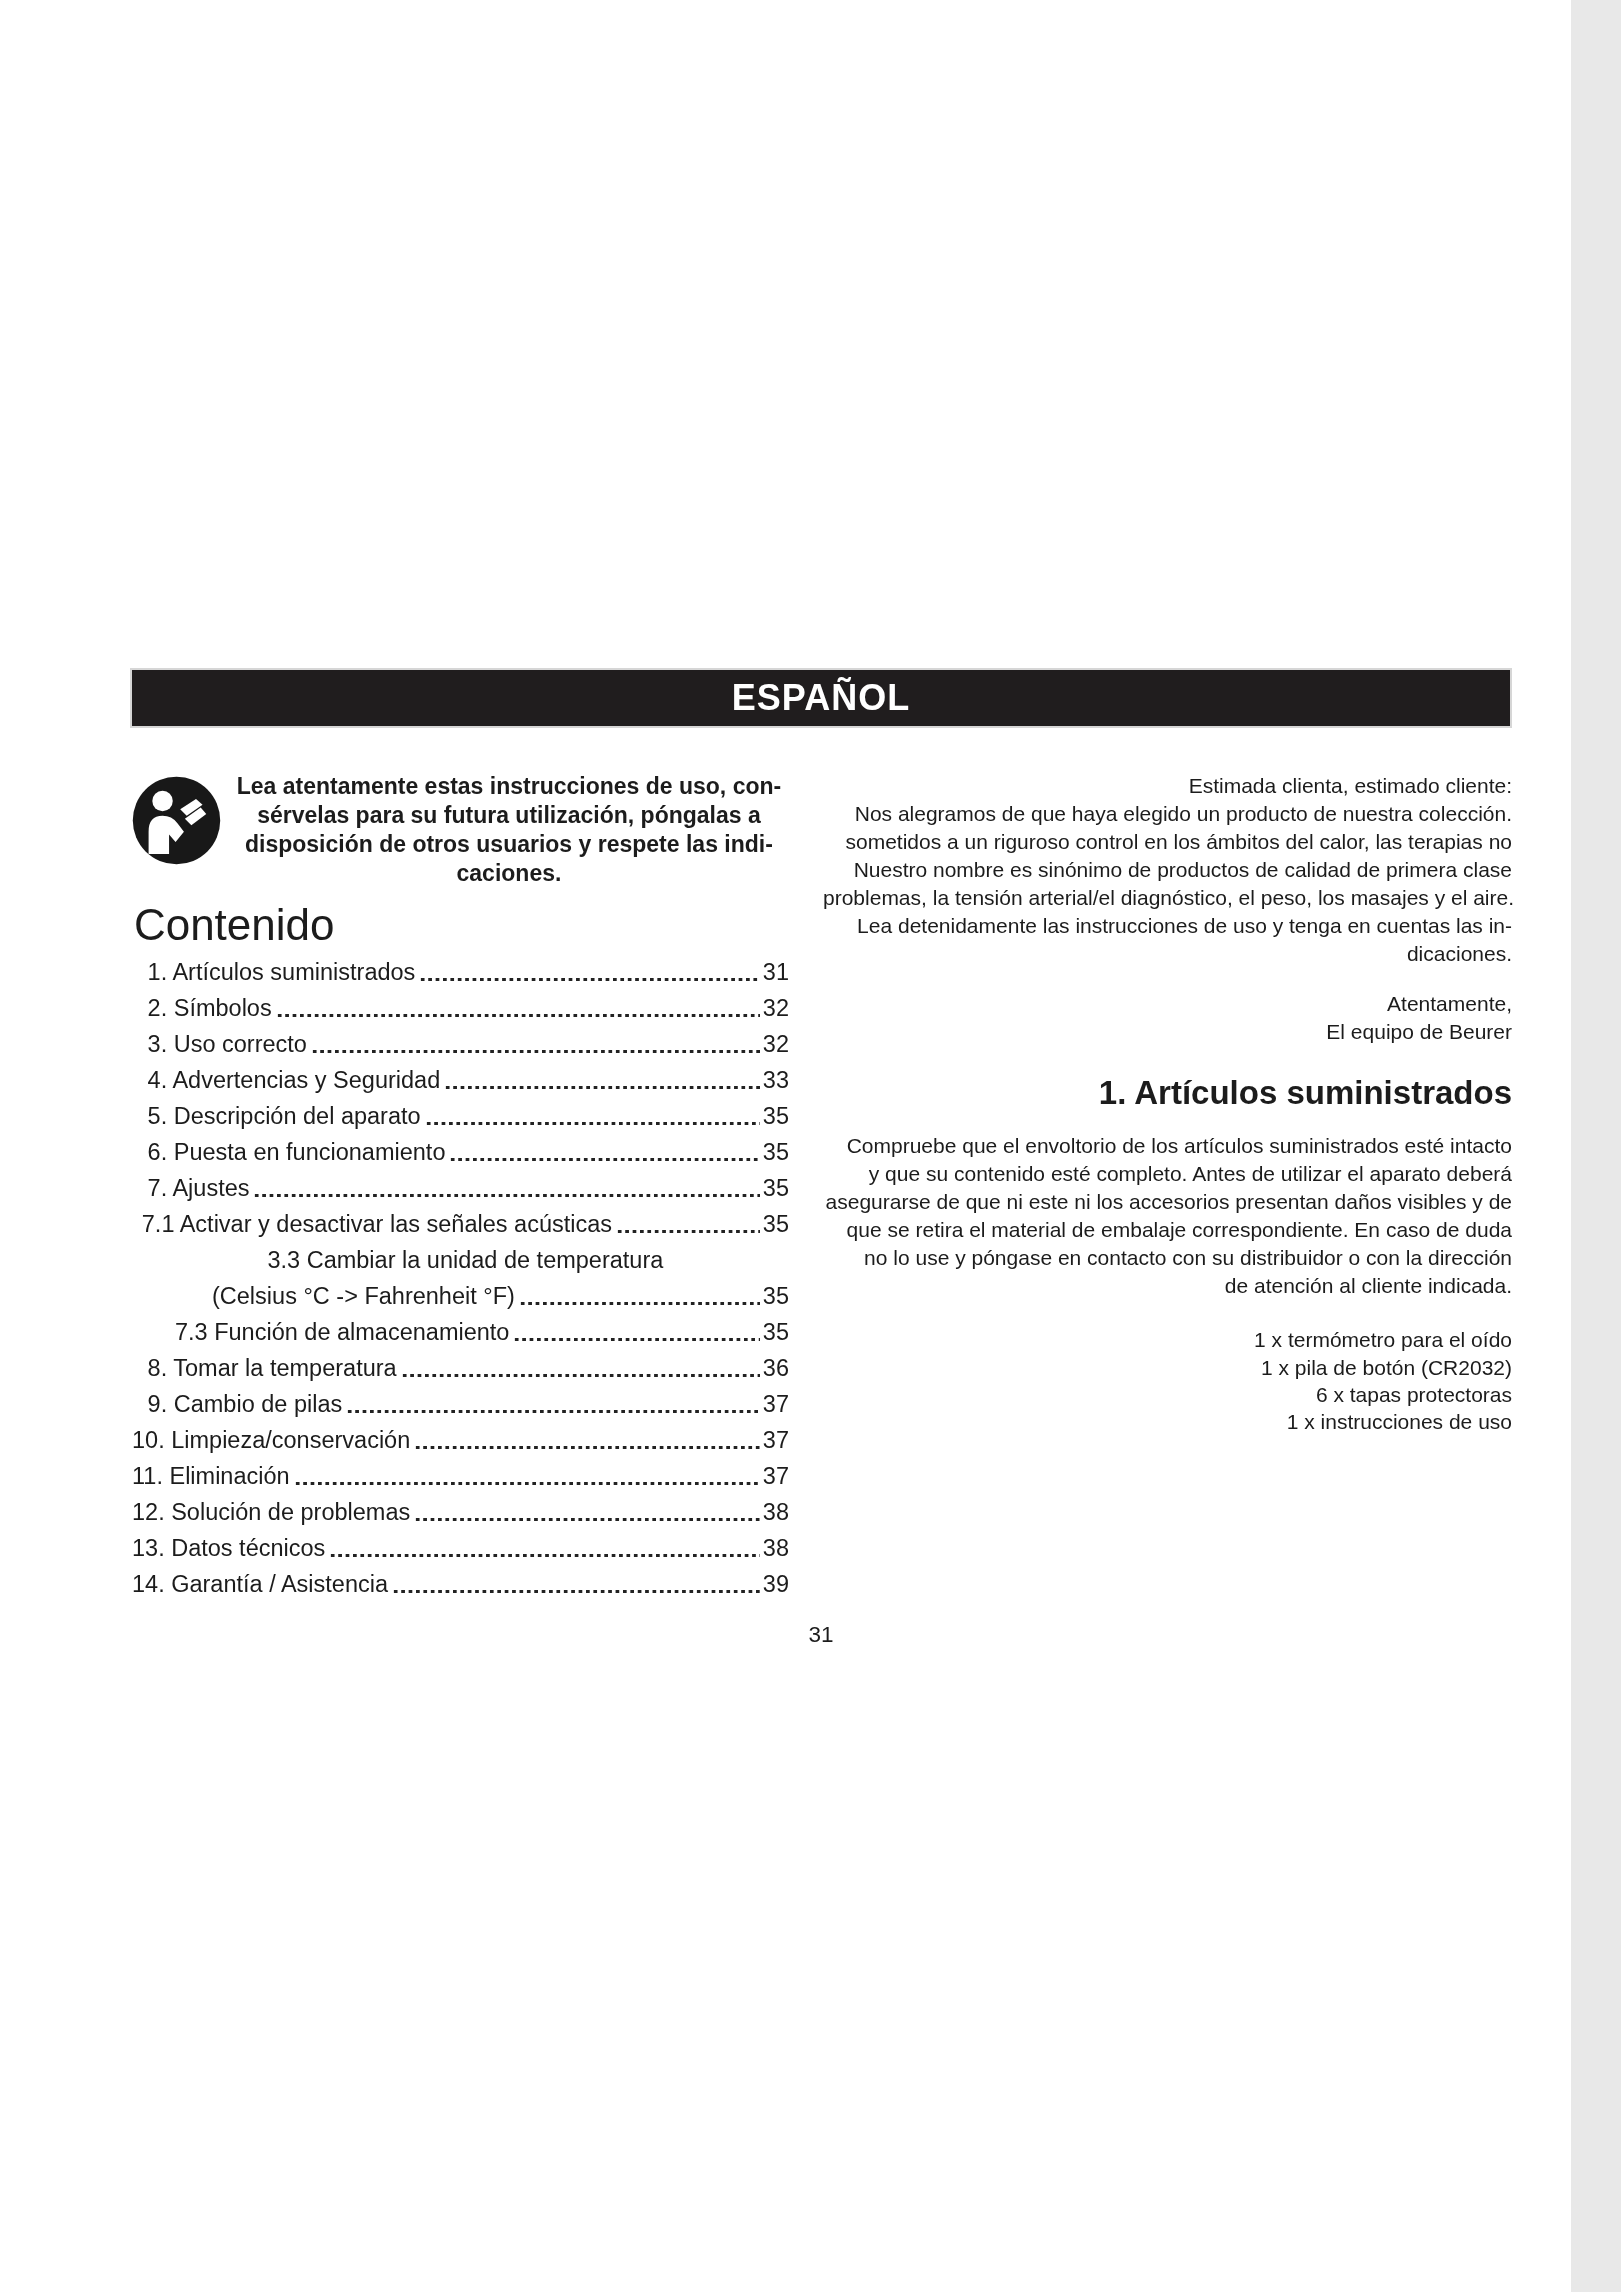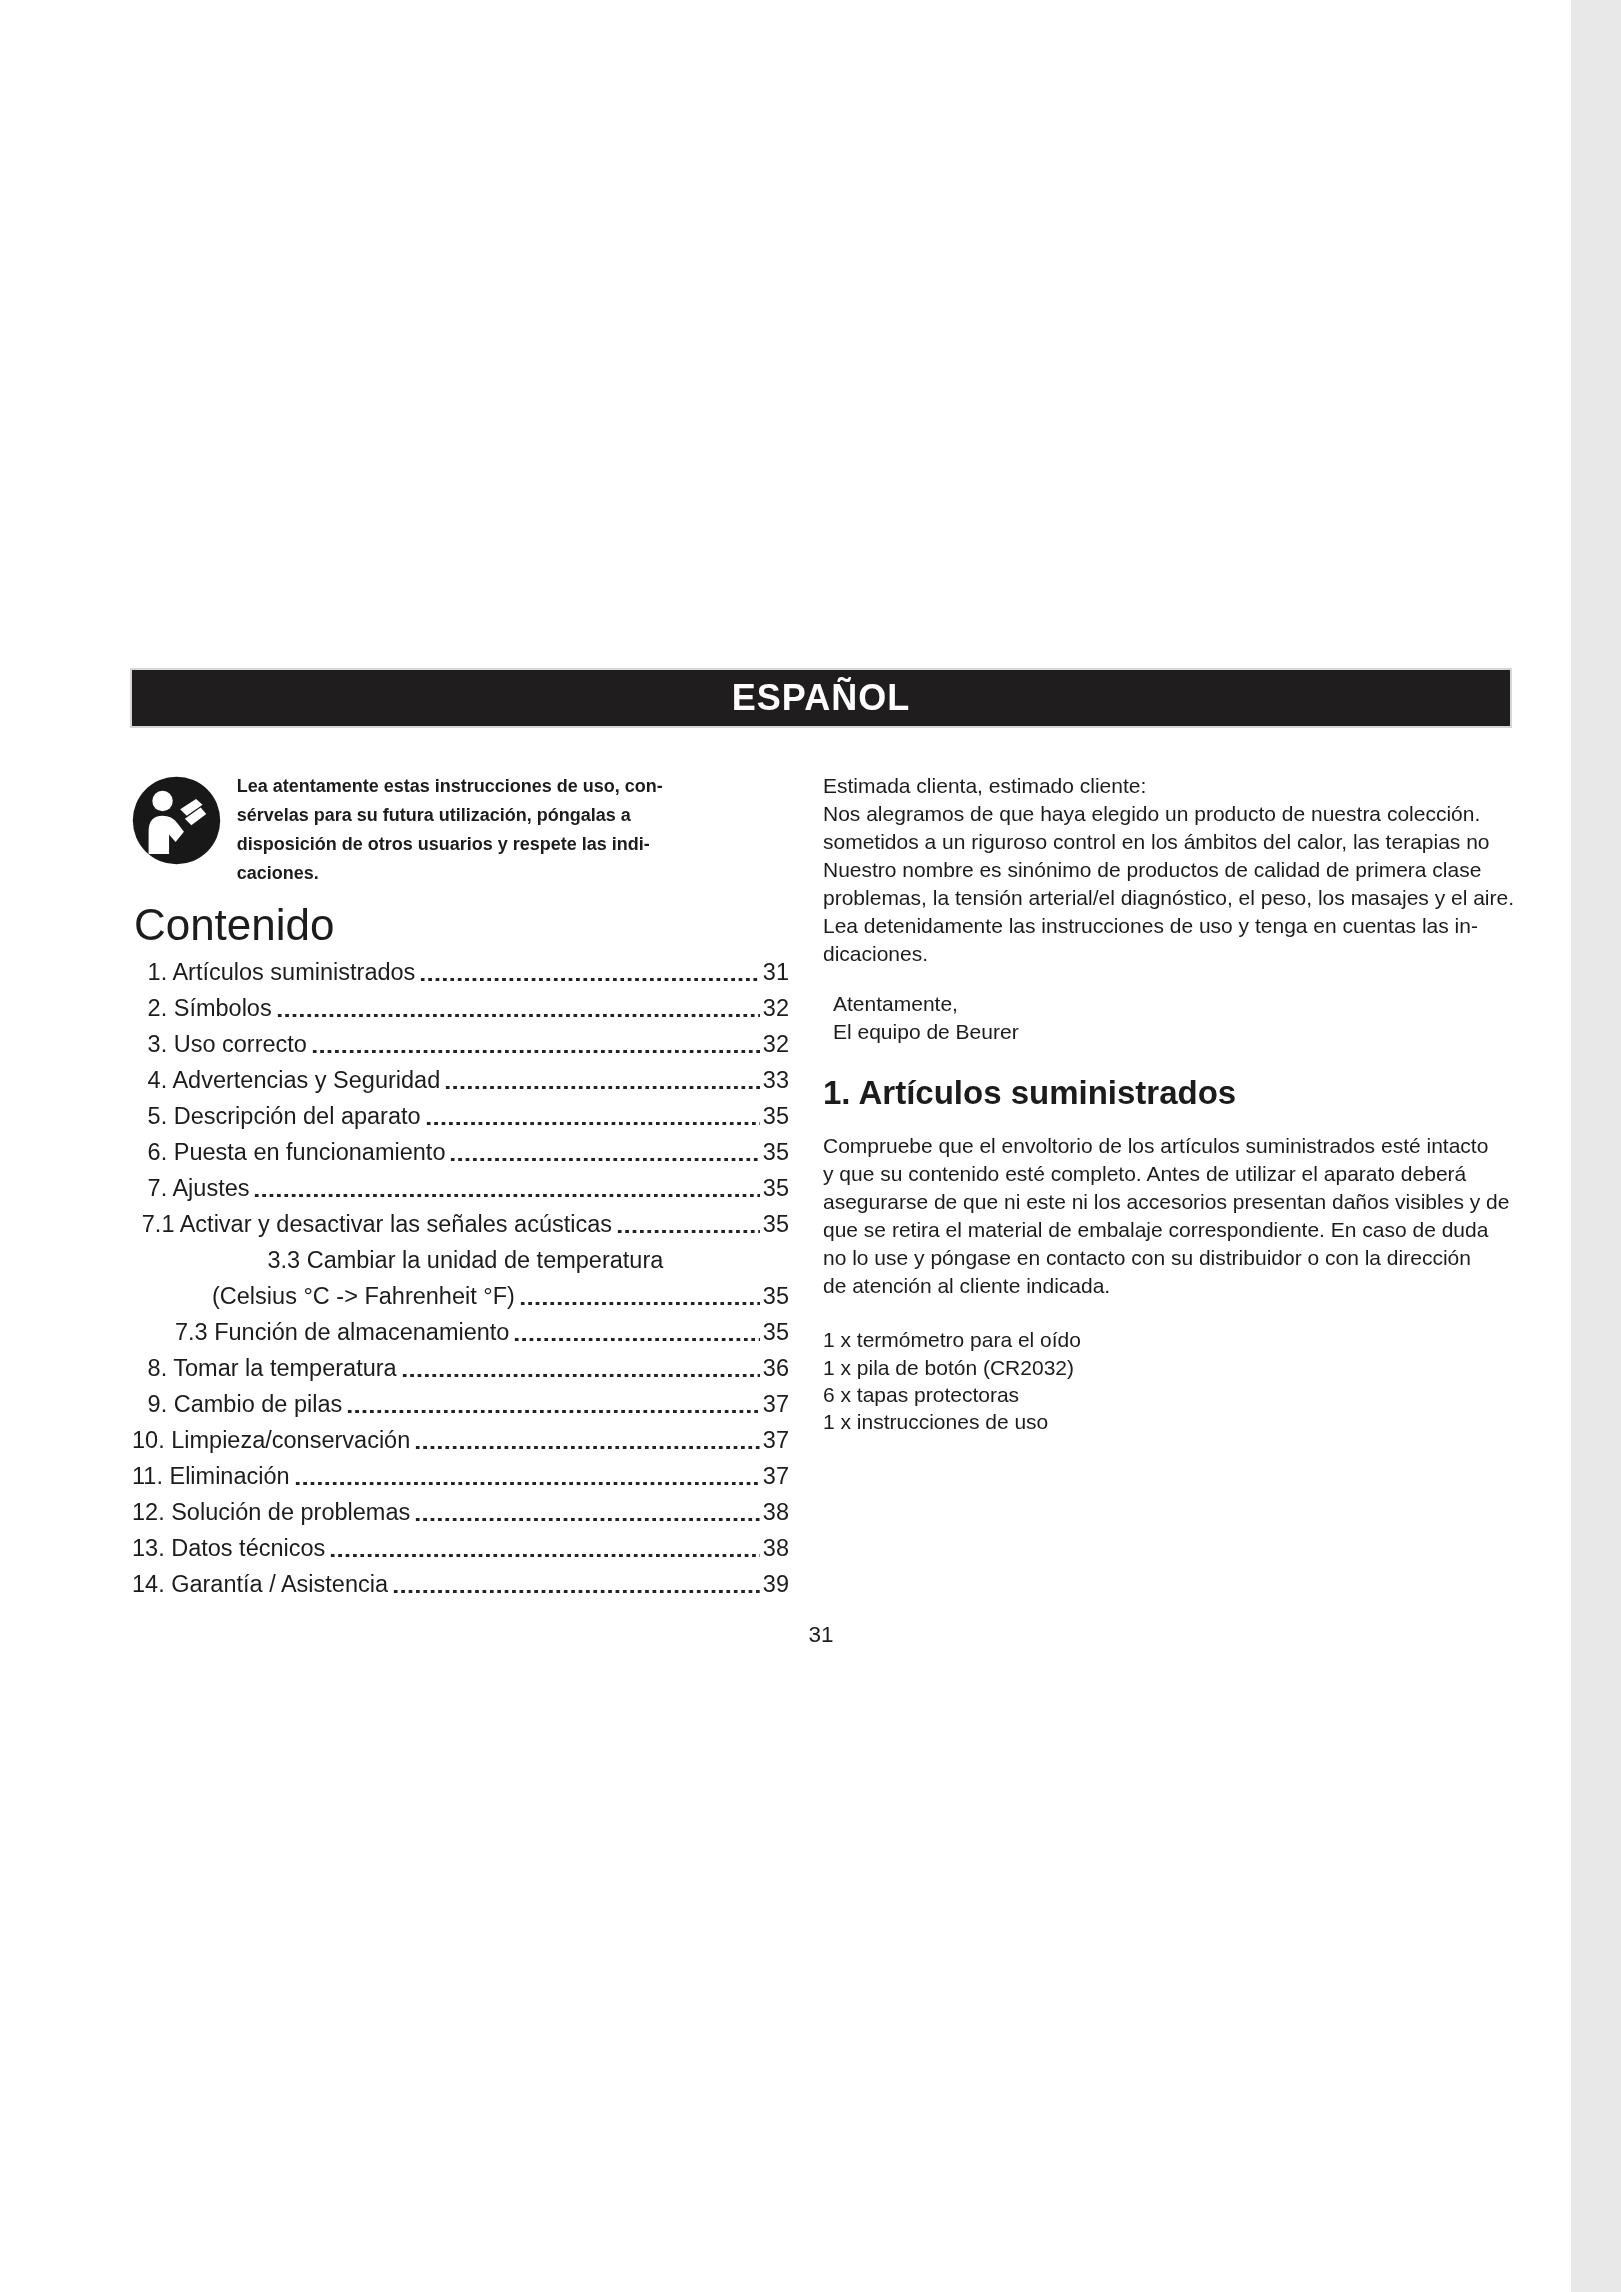--- a/index.html
+++ b/index.html
@@ -30,32 +30,33 @@
     font-weight: bold;
     font-size: 36px;
     line-height: 56px;
     letter-spacing: 1px;
   }
   .columns {
     display: flex;
     margin-top: 44px;
   }
   .col-left  { width: 659px; flex: none; }
-  .col-right { width: 689px; flex: none; margin-left: 34px; }
+  .col-right { width: 689px; flex: none; margin-left: 34px; text-align: right; }
 
   
   .notice { display: flex; }
   .notice-icon { flex: none; width: 93px; height: 93px; margin-top: 2px; }
   .notice-icon svg { width: 93px; height: 93px; display: block; }
   .notice-text {
     margin-left: 13.7px;
     font-weight: bold;
-    font-size: 18px;
+    font-size: 23px;
     line-height: 29px;
     white-space: nowrap;
+    text-align: center;
   }
   .toc-title {
     margin: 15.7px 0 0 3.9px;
     font-size: 44px;
     font-weight: normal;
     line-height: 41px;
   }
   .toc { margin-top: 9.8px; }
   .toc-row {
     display: flex;

